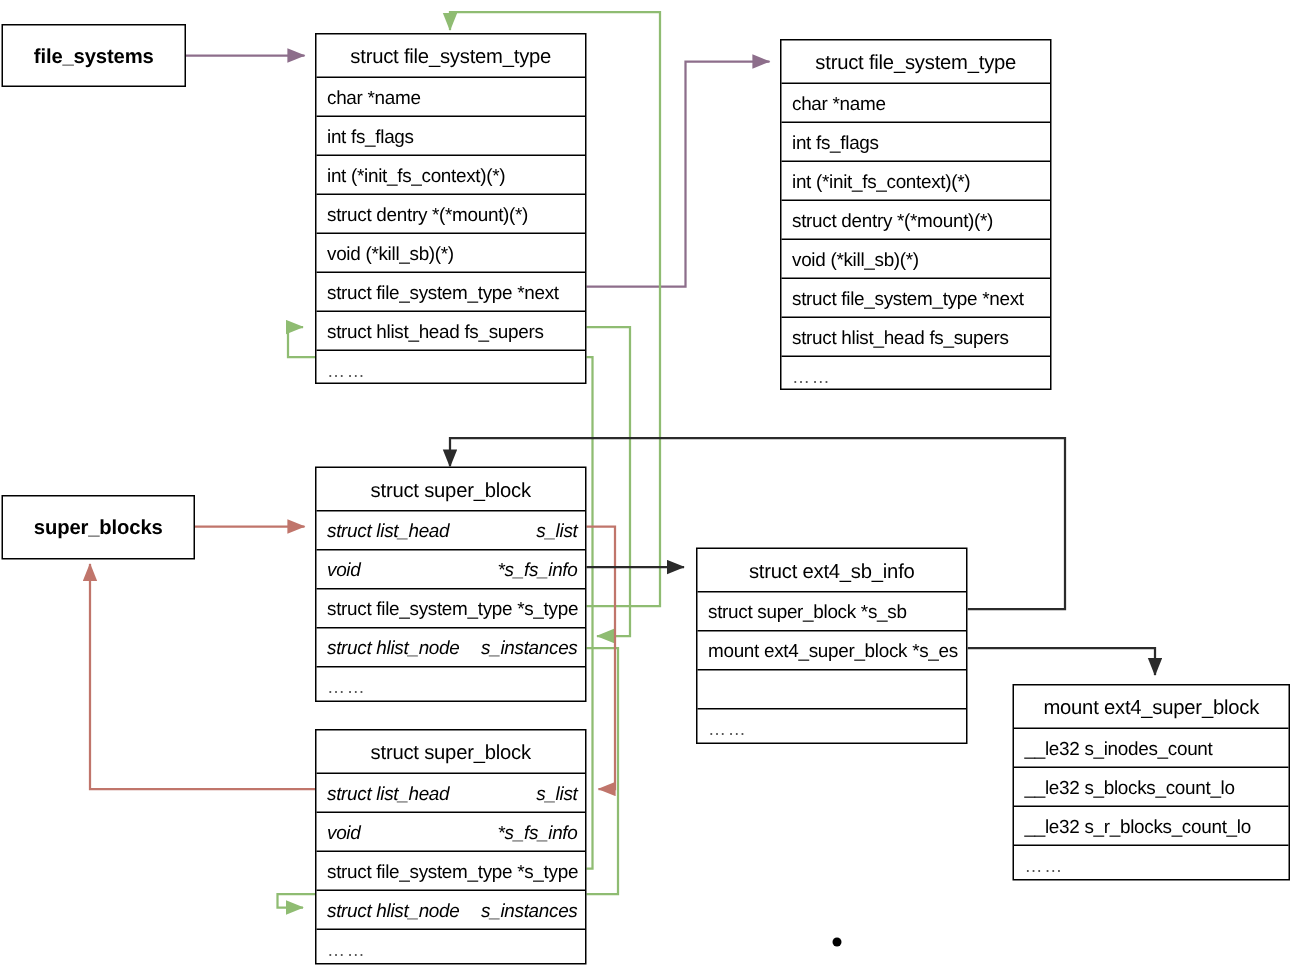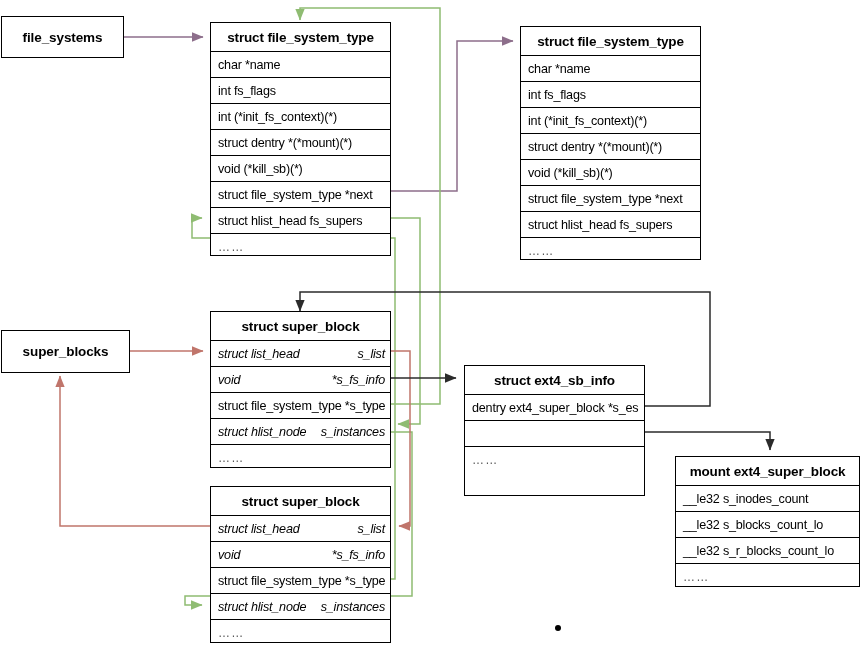--- a/index.html
+++ b/index.html
@@ -43,21 +43,21 @@
     color: #000000;
     letter-spacing: -0.1px;
   }
   .struct-title {
     box-sizing: border-box;
     height: 29px;
     border-bottom: 1.6px solid #000000;
     display: flex;
     align-items: center;
     justify-content: center;
-    font-weight: bold;
+    font-weight: normal;
     font-size: 13.5px;
     color: #000;
     letter-spacing: -0.15px;
     white-space: nowrap;
     overflow: hidden;
   }
   .row {
     box-sizing: border-box;
     height: 26px;
     border-bottom: 1.6px solid #000000;
@@ -212,21 +212,22 @@
     <div class="row">struct file_system_type *s_type</div>
     <div class="row two-col">
       <span>struct hlist_node</span>
       <span class="fname">s_instances</span>
     </div>
     <div class="row ellip">……</div>
   </div>
 
   <div class="box" style="left:464px; top:365px; width:181px; height:131px;">
     <div class="struct-title">struct ext4_sb_info</div>
-    <div class="row">dentry ext4_super_block *s_es</div>
+    <div class="row">struct super_block *s_sb</div>
+    <div class="row">mount ext4_super_block *s_es</div>
     <div class="row blank"></div>
     <div class="row ellip">……</div>
   </div>
 
   <div class="box" style="left:675px; top:456px; width:185px; height:131px;">
     <div class="struct-title">mount ext4_super_block</div>
     <div class="row">__le32  s_inodes_count</div>
     <div class="row">__le32  s_blocks_count_lo</div>
     <div class="row">__le32  s_r_blocks_count_lo</div>
     <div class="row ellip">……</div>

